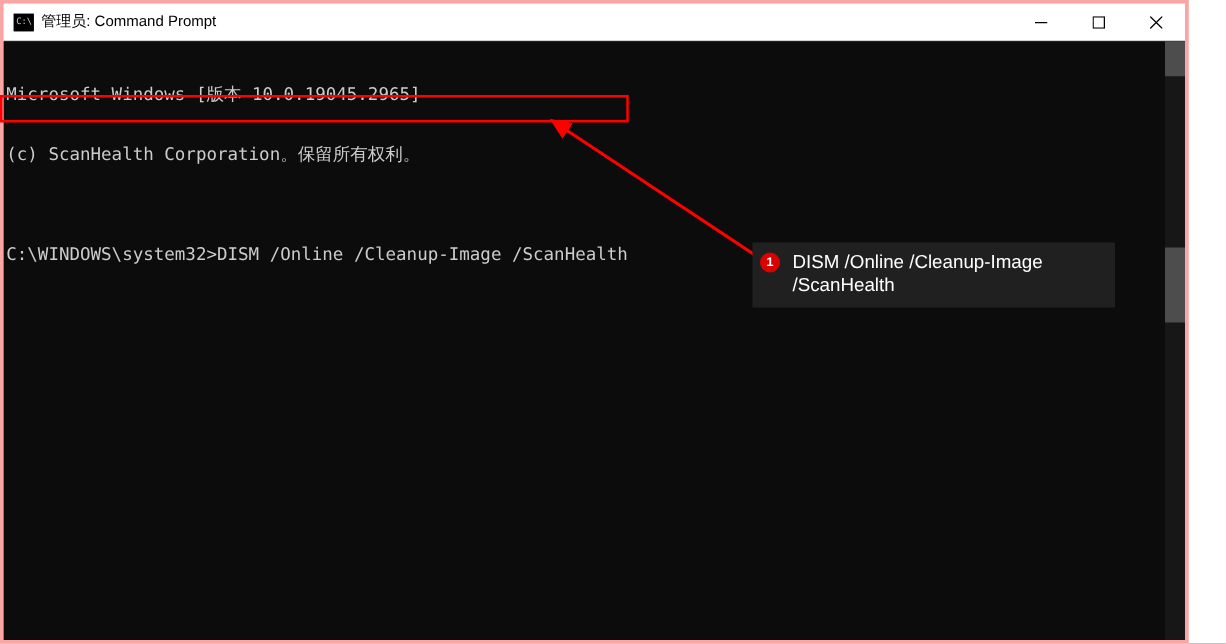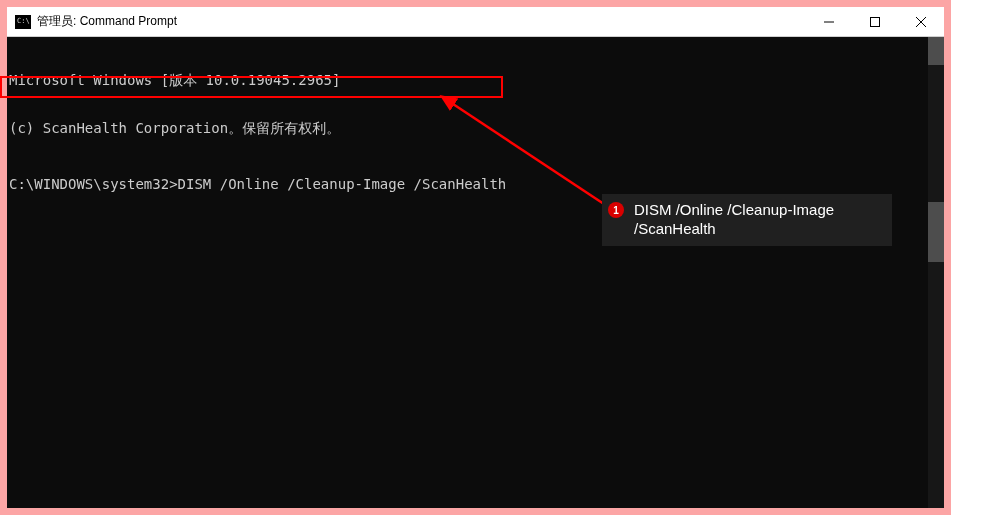--- a/index.html
+++ b/index.html
@@ -12,21 +12,21 @@
     height: 515px;
     overflow: hidden;
     position: relative;
   }
   .window {
     position: absolute;
     left: 0;
     top: 0;
     width: 951px;
     height: 515px;
-    border: 7px solid #fca5a5;
+    border: 3px solid #fca5a5;
     background: #fff;
   }
   .titlebar {
     height: 30px;
     background: #ffffff;
     display: flex;
     align-items: center;
     border-bottom: 1px solid #d0d0d0;
   }
   .titlebar-icon {
@@ -94,21 +94,21 @@
     height: 100%;
     background: #171717;
   }
   .scroll-thumb {
     position: absolute;
     right: 0;
     width: 16px;
     background: #4d4d4d;
   }
   .line { display: block; }
-  .prompt-line { display: block; margin-top: 8px; }
+  .prompt-line { display: block; margin-top: 32px; }
   .highlight-box {
     position: absolute;
     border: 2px solid #ff0000;
     background: transparent;
     pointer-events: none;
   }
   .annotation {
     position: absolute;
     display: flex;
     align-items: flex-start;

